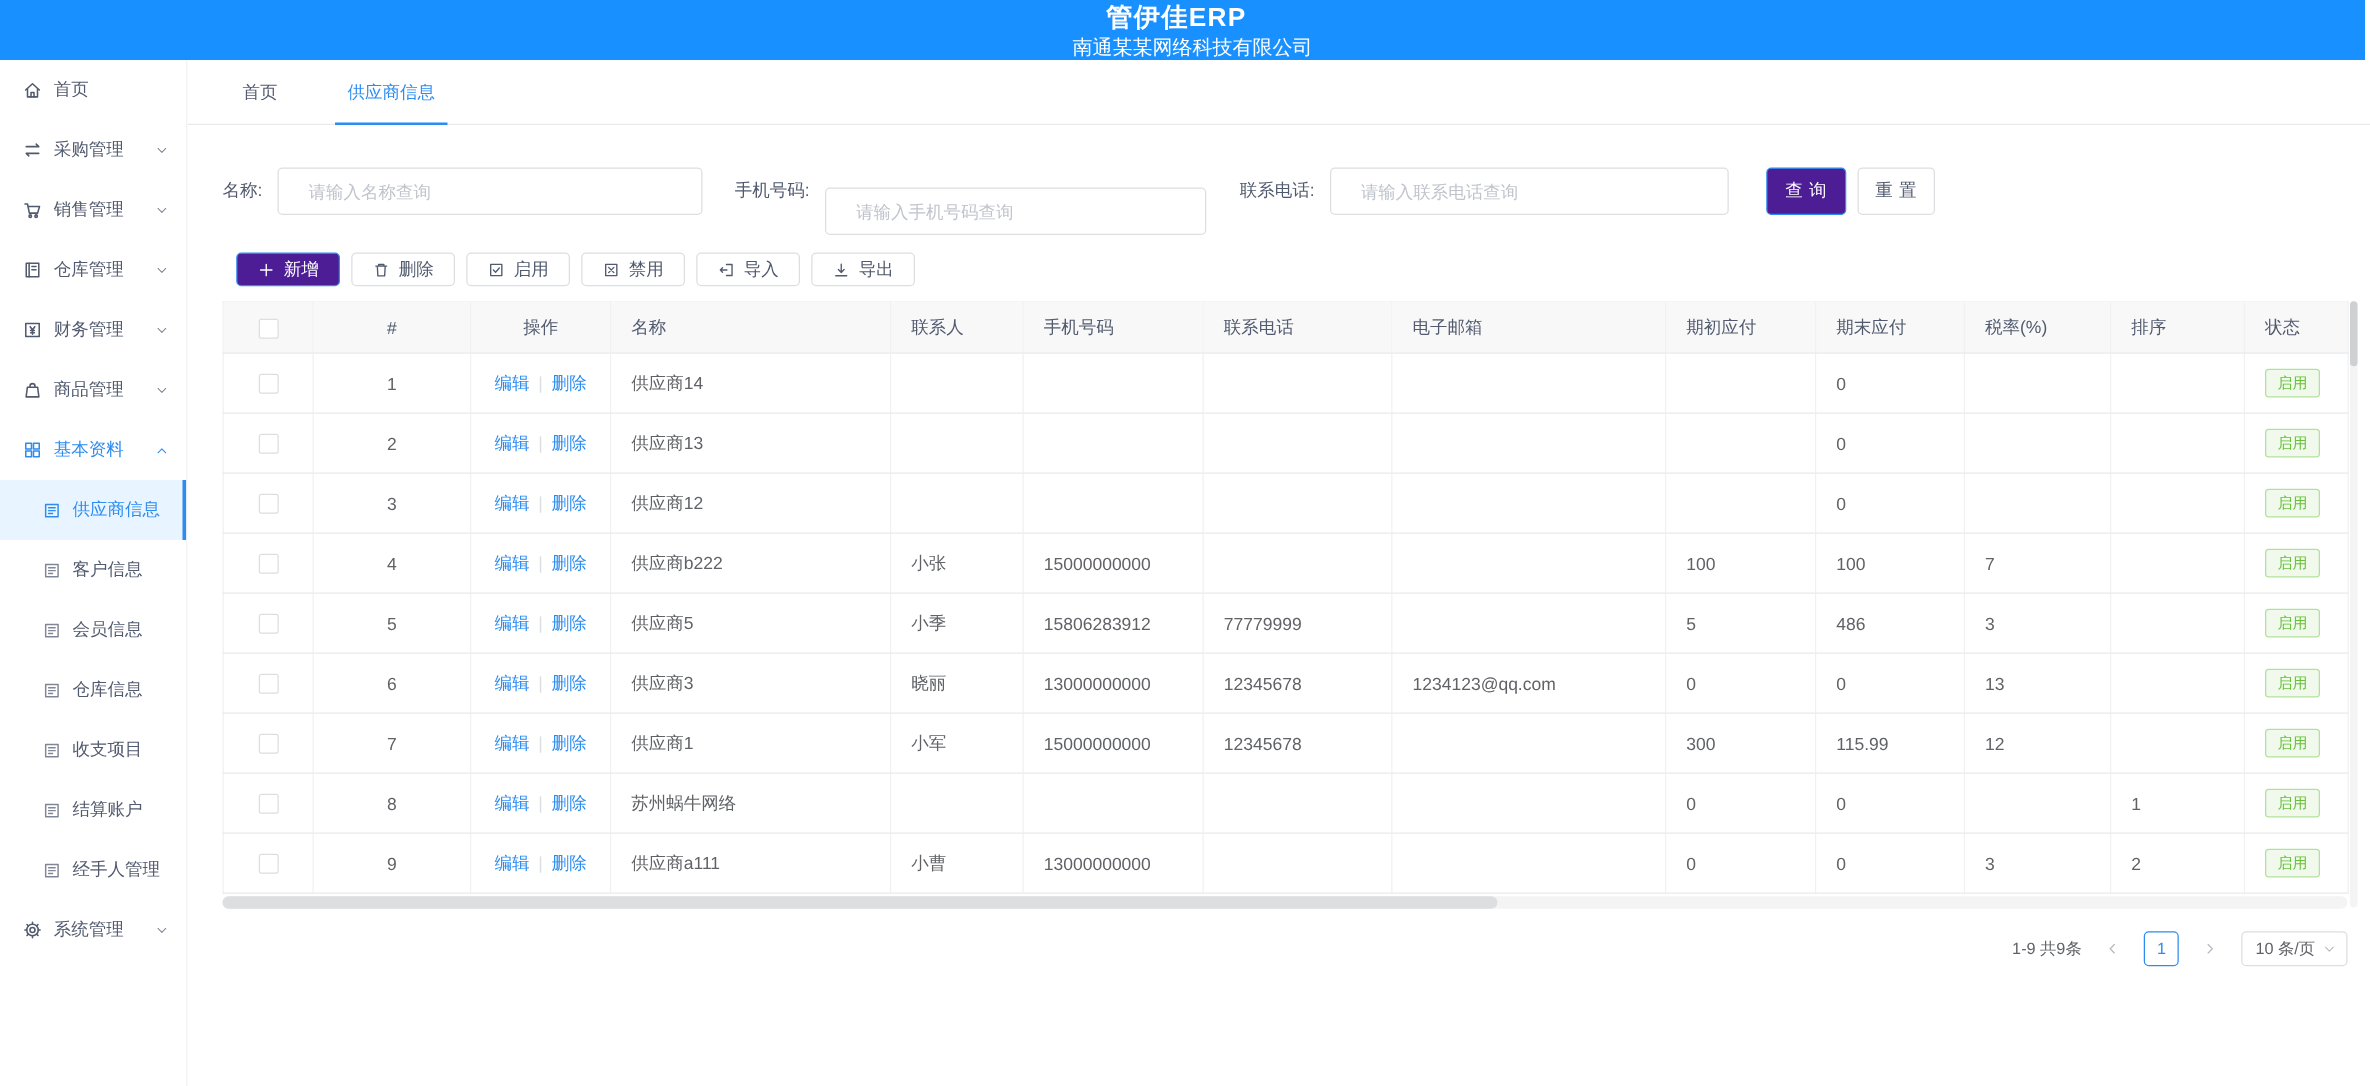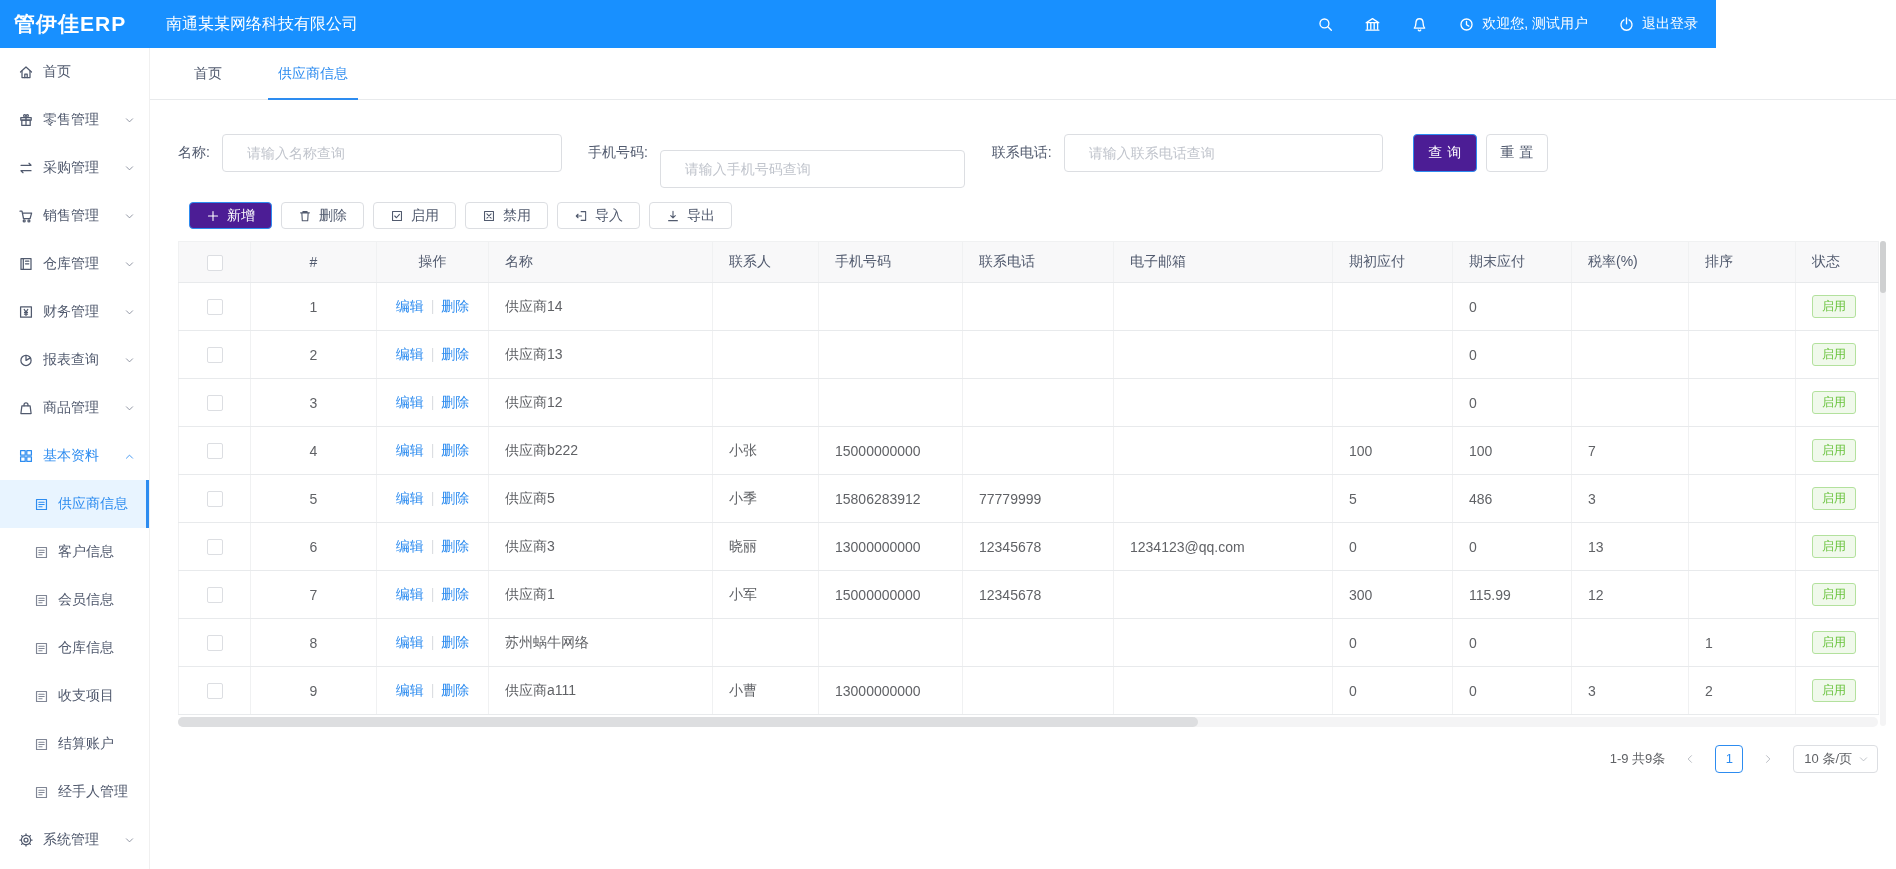--- a/index.html
+++ b/index.html
@@ -2,22 +2,22 @@
 <html><head>
 <meta charset="utf-8">
 <style>
   * { margin:0; padding:0; box-sizing:border-box; }
   html,body { width:1896px; height:869px; overflow:hidden; background:#fff;
     font-family:"Liberation Sans","DejaVu Sans",sans-serif; font-size:14px; color:#515a6e; }
   .icon { display:inline-flex; width:16px; height:16px; flex:none; }
   .icon svg { width:100%; height:100%; }
 
   
-  .app-header { position:absolute; top:0; left:0; width:1716px; height:48px; background:#1890ff;
-    display:flex; align-items:center; color:#fff; z-index:10; }
+  .app-header { position:absolute; top:0; left:0; width:1892px; height:48px; background:#1890ff;
+    display:flex; align-items:center; color:#fff; z-index:10;flex-direction:column; }
   .logo { width:150px; font-size:21px; font-weight:bold; padding-left:14px; letter-spacing:1px; }
   .company { font-size:16px; margin-left:16px; }
   .header-right { margin-left:auto; display:flex; align-items:center; gap:30px; padding-right:18px; font-size:14px; }
   .header-right .icon { width:17px; height:17px; cursor:pointer; }
   .hgroup { display:flex; align-items:flex-end; gap:7px; cursor:pointer; }
 
   
   .sidebar { position:absolute; top:48px; left:0; width:150px; height:821px; background:#fff;
     border-right:1px solid #f0f0f0; overflow:hidden; }
   .menu-item { height:48px; display:flex; align-items:center; padding-left:18px; cursor:pointer; color:#515a6e; }
@@ -143,36 +143,20 @@
             <path d="M2.5 8 8 3l5.5 5"></path>
             <path d="M4 7v6.5h8V7"></path>
             <path d="M6.8 13.5V10h2.4v3.5"></path>
           </svg>
         </span>
         <span class="menu-label">首页</span>
       </div>
       <div class="menu-item">
         <span class="icon">
           <svg viewBox="0 0 16 16" fill="none" stroke="currentColor" stroke-width="1.25" stroke-linecap="round" stroke-linejoin="round">
-            <rect x="2.8" y="5.6" width="10.4" height="2.6"></rect>
-            <rect x="3.8" y="8.2" width="8.4" height="5.2"></rect>
-            <path d="M8 5.6v7.8"></path>
-            <path d="M8 5.5C5.4 5.5 5 2.7 6.6 2.7 8 2.7 8 5.5 8 5.5zm0 0c2.6 0 3-2.8 1.4-2.8C8 2.7 8 5.5 8 5.5z"></path>
-          </svg>
-        </span>
-        <span class="menu-label">零售管理</span>
-        <span class="icon chev">
-          <svg viewBox="0 0 16 16" fill="none" stroke="currentColor" stroke-width="1.25" stroke-linecap="round" stroke-linejoin="round">
-            <path d="M3.5 5.5 8 10l4.5-4.5"></path>
-          </svg>
-        </span>
-      </div>
-      <div class="menu-item">
-        <span class="icon">
-          <svg viewBox="0 0 16 16" fill="none" stroke="currentColor" stroke-width="1.25" stroke-linecap="round" stroke-linejoin="round">
             <path d="M3 5.3h10l-2-2M13 10.7H3l2 2"></path>
           </svg>
         </span>
         <span class="menu-label">采购管理</span>
         <span class="icon chev">
           <svg viewBox="0 0 16 16" fill="none" stroke="currentColor" stroke-width="1.25" stroke-linecap="round" stroke-linejoin="round">
             <path d="M3.5 5.5 8 10l4.5-4.5"></path>
           </svg>
         </span>
       </div>
@@ -206,34 +190,20 @@
         </span>
       </div>
       <div class="menu-item">
         <span class="icon">
           <svg viewBox="0 0 16 16" fill="none" stroke="currentColor" stroke-width="1.25" stroke-linecap="round" stroke-linejoin="round">
             <rect x="2.6" y="2.8" width="10.8" height="10.4"></rect>
             <path d="M8 8 6.2 5.4M8 8l1.8-2.6M6.5 8.4h3M6.5 10.2h3M8 8v3.4"></path>
           </svg>
         </span>
         <span class="menu-label">财务管理</span>
-        <span class="icon chev">
-          <svg viewBox="0 0 16 16" fill="none" stroke="currentColor" stroke-width="1.25" stroke-linecap="round" stroke-linejoin="round">
-            <path d="M3.5 5.5 8 10l4.5-4.5"></path>
-          </svg>
-        </span>
-      </div>
-      <div class="menu-item">
-        <span class="icon">
-          <svg viewBox="0 0 16 16" fill="none" stroke="currentColor" stroke-width="1.25" stroke-linecap="round" stroke-linejoin="round">
-            <circle cx="8" cy="8.4" r="5.1"></circle>
-            <path d="M8 8.4V3.3M8 8.4l4.4-2.5"></path>
-          </svg>
-        </span>
-        <span class="menu-label">报表查询</span>
         <span class="icon chev">
           <svg viewBox="0 0 16 16" fill="none" stroke="currentColor" stroke-width="1.25" stroke-linecap="round" stroke-linejoin="round">
             <path d="M3.5 5.5 8 10l4.5-4.5"></path>
           </svg>
         </span>
       </div>
       <div class="menu-item">
         <span class="icon">
           <svg viewBox="0 0 16 16" fill="none" stroke="currentColor" stroke-width="1.25" stroke-linecap="round" stroke-linejoin="round">
             <path d="M3.9 5.8h8.2l1 7.7H2.9z"></path>

